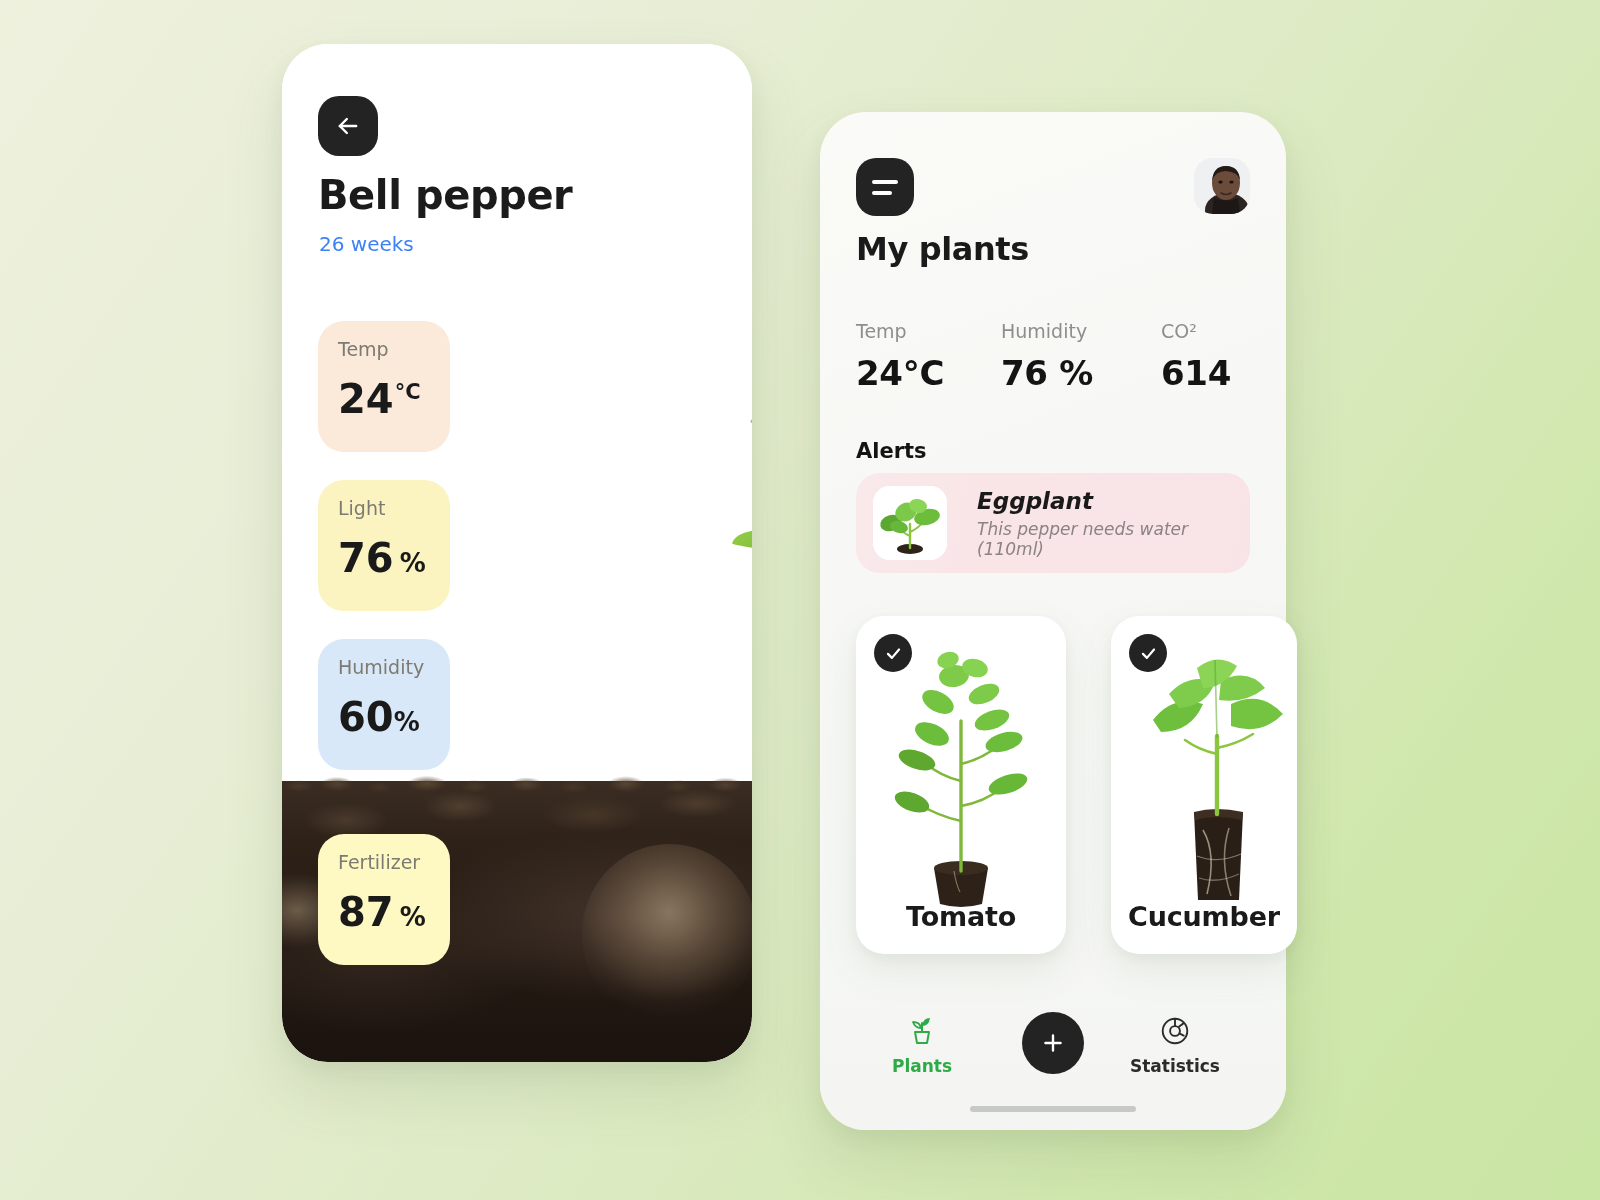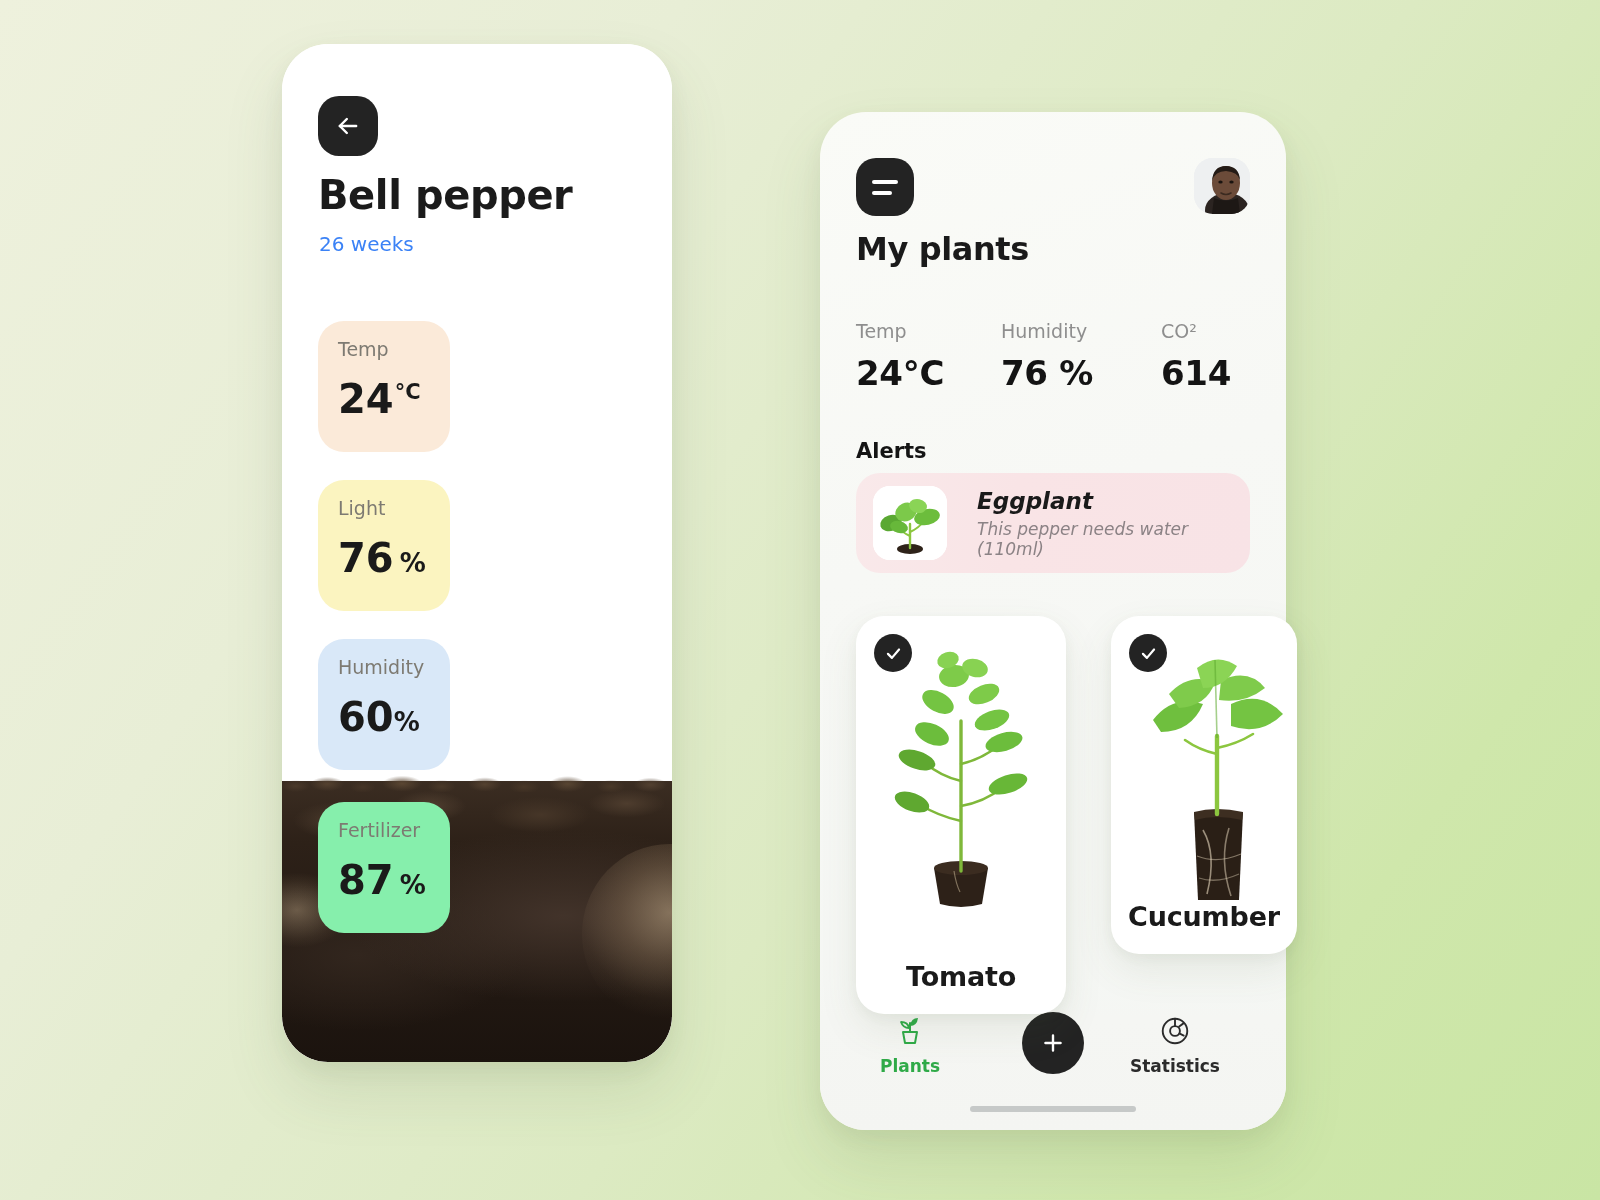--- a/index.html
+++ b/index.html
@@ -14,21 +14,21 @@
   }
 
   
   .phone {
     position: absolute;
     background: #ffffff;
     overflow: hidden;
   }
   #phone-left {
     left: 282px; top: 44px;
-    width: 390px; height: 1018px;
+    width: 470px; height: 1018px;
     border-radius: 46px;
     box-shadow: 0 30px 60px rgba(80,100,60,0.13), 0 8px 20px rgba(80,100,60,0.07);
   }
   #phone-right {
     left: 820px; top: 112px;
     width: 466px; height: 1018px;
     border-radius: 46px;
     background: linear-gradient(160deg, #fafbf7 0%, #f7f8f5 40%, #f4f6f3 100%);
     box-shadow: 0 30px 60px rgba(80,100,60,0.13), 0 8px 20px rgba(80,100,60,0.07);
     overflow: visible;
@@ -130,21 +130,21 @@
   .metric-value {
     margin-top: 20px;
     font-size: 40px; font-weight: 700; color: #1a1a1a;
     line-height: 1; white-space: nowrap;
   }
   .metric-unit { font-size: 21px; font-weight: 700; vertical-align: super; margin-left: 1px; }
   .metric-unit.tight { margin-left: 0; font-size: 26px; vertical-align: baseline; }
   #card-temp       { top: 277px; background: #fbead9; }
   #card-light      { top: 436px; background: #fbf4c0; }
   #card-humidity   { top: 595px; background: #d9e8f8; }
-  #card-fertilizer { top: 758px; background: #86efac; width: 132px; }
+  #card-fertilizer { top: 790px; background: #fef9c3; width: 132px; }
 
   
   .menu-btn {
     position: absolute; left: 36px; top: 46px;
     width: 58px; height: 58px;
     background: #232323; border-radius: 20px;
     display: flex; flex-direction: column; align-items: center; justify-content: center;
     gap: 7px; cursor: pointer;
   }
   .menu-line { background: #fff; border-radius: 2px; height: 4px; }
@@ -196,21 +196,21 @@
   .alert-desc { margin-top: 5px; font-size: 17px; font-weight: 500; color: #8b8285; }
 
   .plant-card {
     position: absolute;
     background: #ffffff;
     border-radius: 28px;
     box-shadow: 0 16px 38px rgba(90,110,70,0.10), 0 4px 12px rgba(90,110,70,0.06);
     cursor: pointer;
     overflow: hidden;
   }
-  #card-tomato   { left: 36px;  top: 504px; width: 210px; height: 398px; }
+  #card-tomato   { left: 36px;  top: 504px; width: 210px; height: 338px; }
   #card-cucumber { left: 291px; top: 504px; width: 186px; height: 338px; }
   .check-badge {
     position: absolute; left: 18px; top: 18px;
     width: 38px; height: 38px;
     background: #232323; border-radius: 50%;
     display: flex; align-items: center; justify-content: center;
     z-index: 4; cursor: pointer;
   }
   .plant-name {
     position: absolute; left: 0; right: 0; bottom: 22px;
@@ -222,21 +222,21 @@
   
   .bottom-nav {
     position: absolute; left: 0; right: 0; bottom: 0; height: 150px;
     background: linear-gradient(180deg, rgba(246,247,244,0) 0%, #f5f6f3 26%, #f4f5f2 100%);
   }
   .nav-item {
     position: absolute; bottom: 54px;
     display: flex; flex-direction: column; align-items: center; gap: 8px;
     cursor: pointer;
   }
-  #nav-plants     { left: 60px; }
+  #nav-plants     { left: 72px; }
   #nav-statistics { right: 66px; }
   .nav-label { font-size: 17px; font-weight: 700; }
   #nav-plants .nav-label { color: #2faa48; }
   #nav-statistics .nav-label { color: #2b2b2b; }
   .fab {
     position: absolute; left: 50%; transform: translateX(-50%);
     bottom: 56px;
     width: 62px; height: 62px;
     background: #232323; border-radius: 50%;
     display: flex; align-items: center; justify-content: center;

